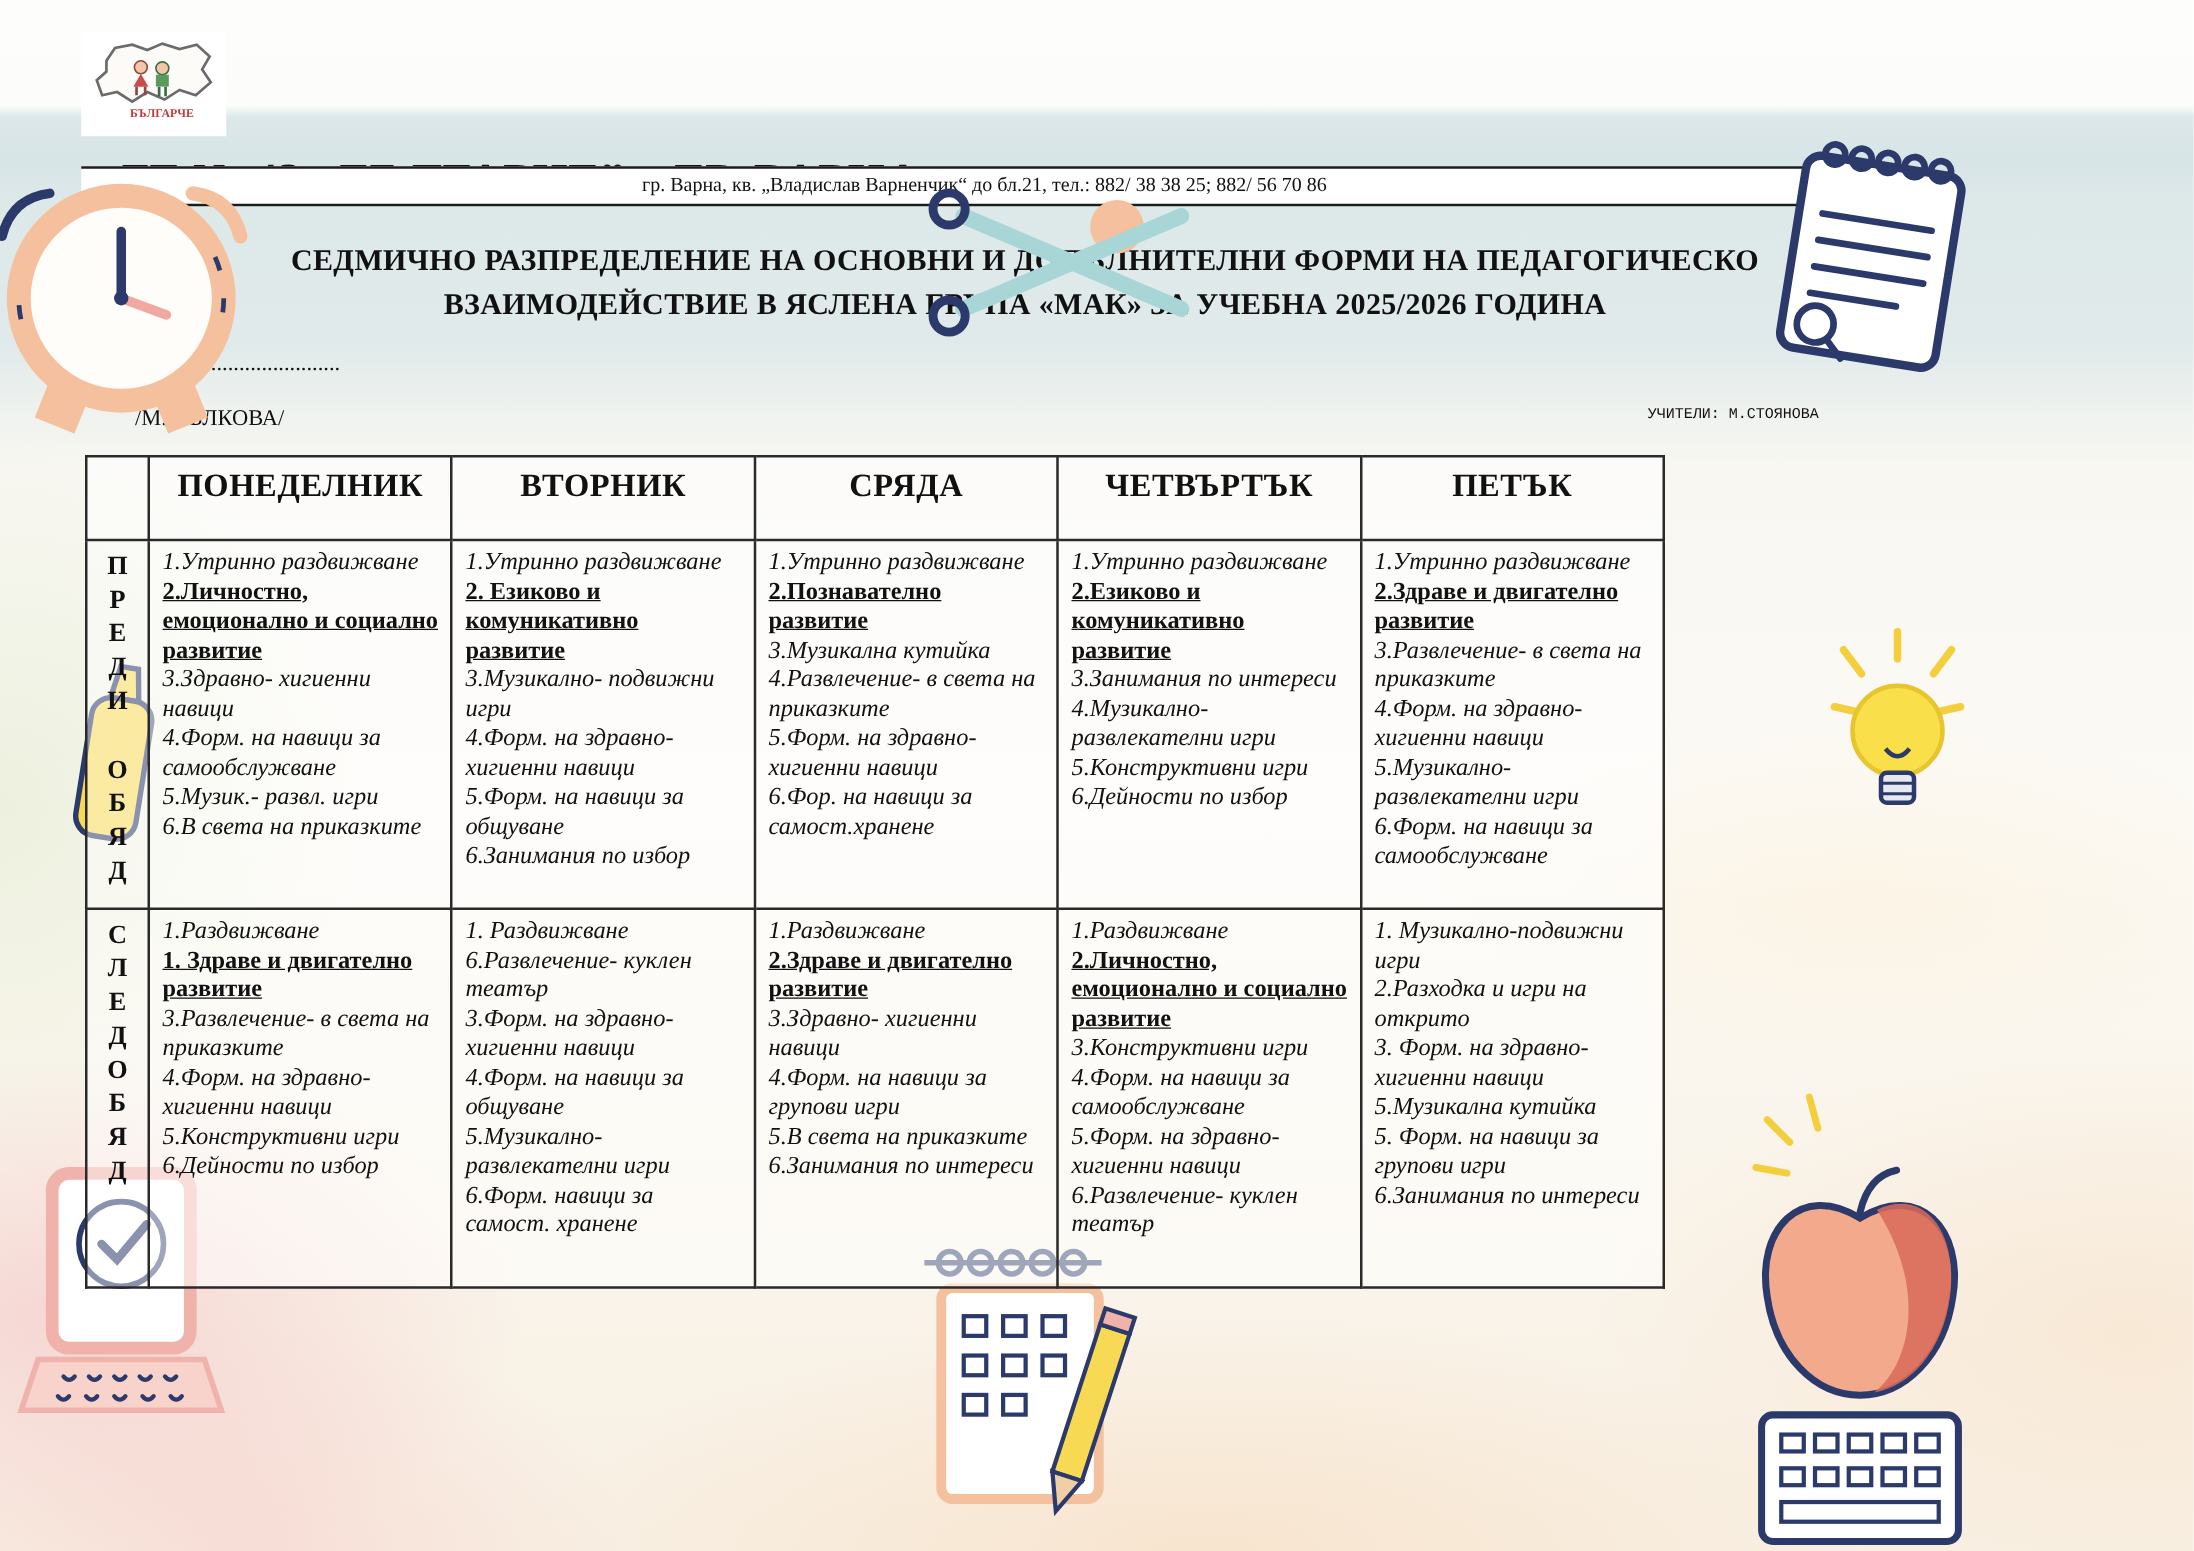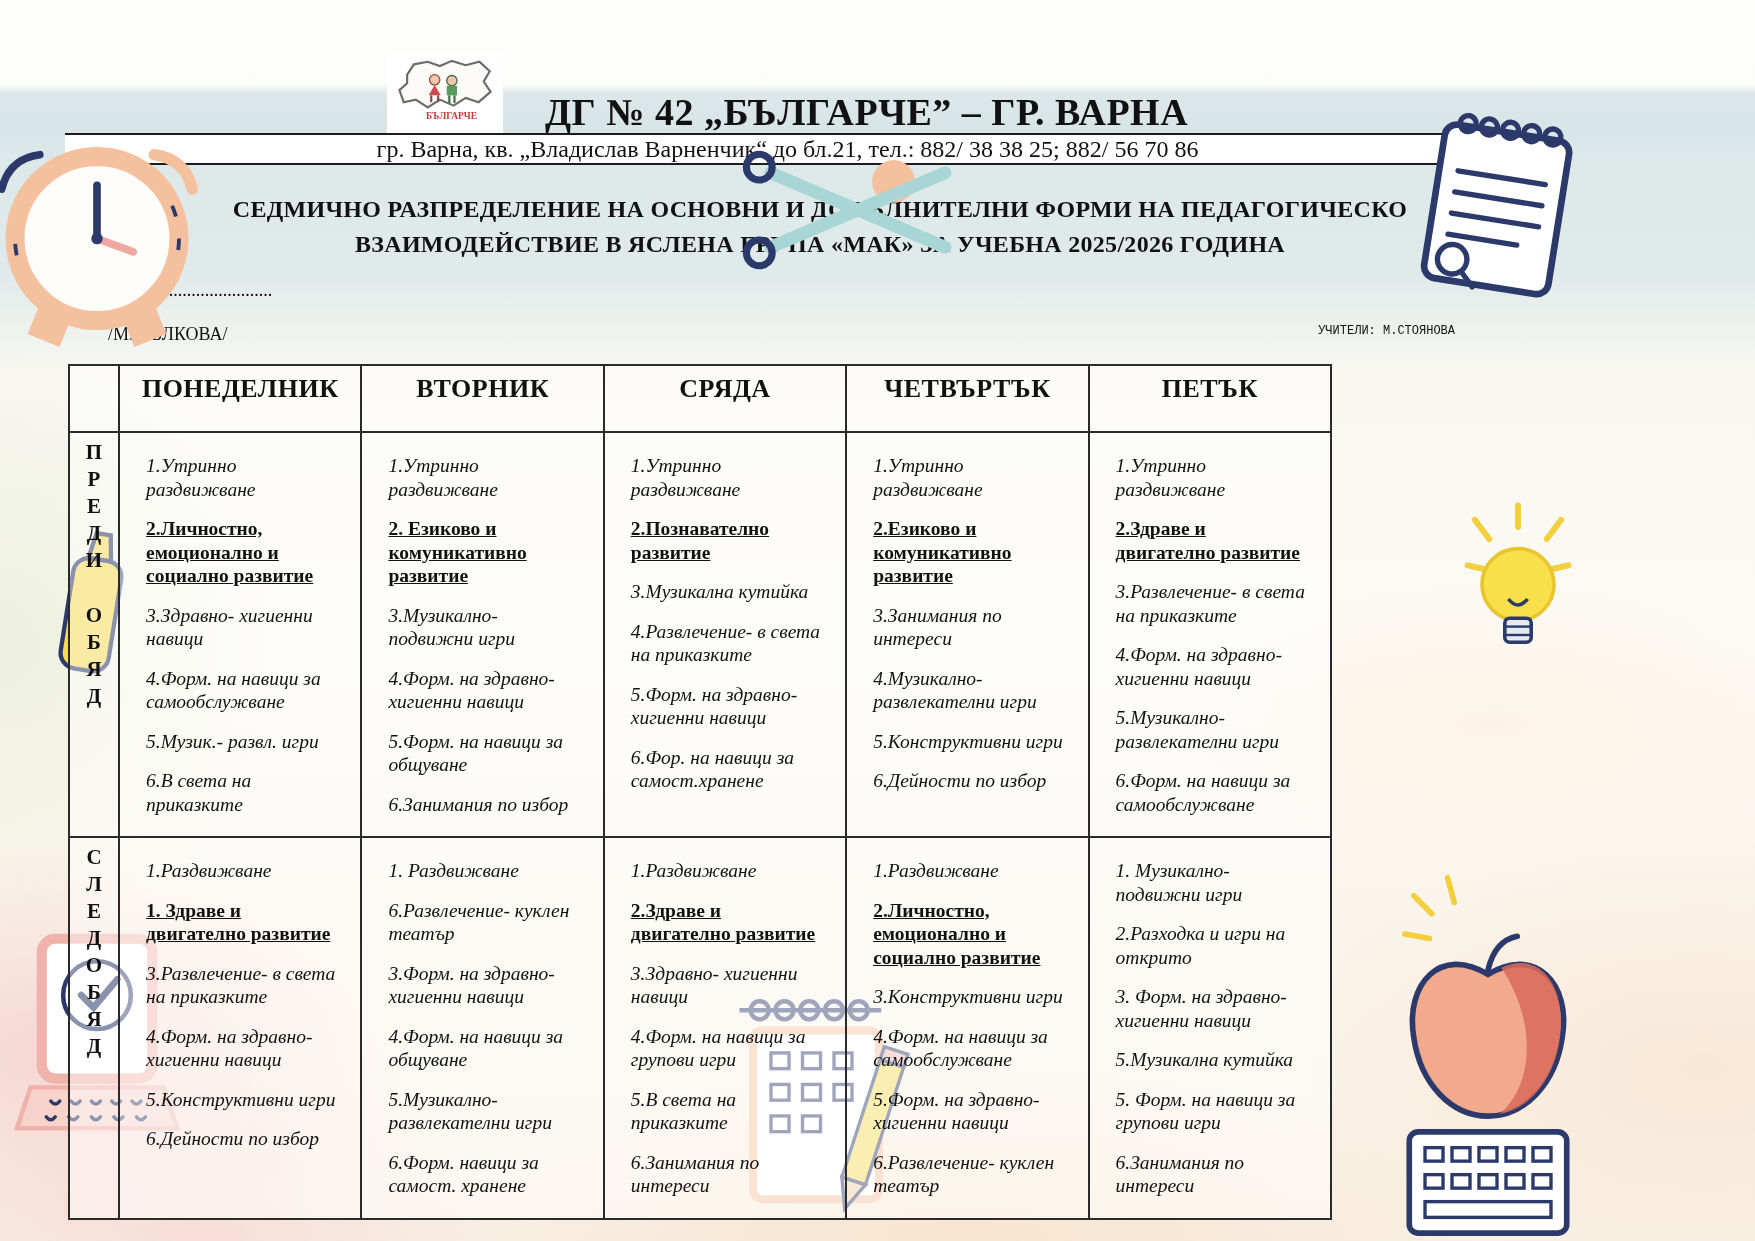--- a/index.html
+++ b/index.html
@@ -14,47 +14,47 @@
       radial-gradient(ellipse 500px 200px at 85% 58%, rgba(252,240,218,.5), transparent 72%),
       linear-gradient(180deg,
         #fdfdfb 0%, #fcfcfa 6.8%,
         #dbe7e9 7.6%, #d8e5e7 10.4%,
         #dde8e9 13%, #e0eaea 22%,
         #edf1ee 26%, #f8f7f2 30%,
         #fcfaf5 52%, #faf5ec 72%, #f8f0e4 100%);
   }
   
   .title-row{position:absolute;left:65px;top:58px;width:1445px;height:76px;
-    display:flex;align-items:flex-end;justify-content:center;gap:14px;}
+    display:flex;align-items:flex-start;justify-content:center;gap:14px;flex-direction:column;}
   .logo-box{flex:0 0 auto;background:#fff;padding:2px 6px;}
   .doc-title{font-size:38px;font-weight:700;letter-spacing:.5px;white-space:nowrap;margin-left:28px;}
   .addr-strip{position:absolute;left:65px;top:133px;width:1445px;height:28px;
     background:#fff;border-top:2px solid #1c1c1c;border-bottom:2px solid #1c1c1c;
     display:flex;align-items:center;justify-content:center;}
-  .addr-strip span{font-size:24px;}
+  .addr-strip span{font-size:16px;}
   .heading{position:absolute;left:130px;top:192px;width:1380px;text-align:center;
     font-size:24px;font-weight:700;line-height:35px;letter-spacing:.3px;}
   .approved{position:absolute;left:70px;top:280px;font-size:18px;}
   .approved-name{position:absolute;left:108px;top:324px;font-size:18px;}
   .teachers{position:absolute;right:300px;top:324px;font-size:12px;font-family:Liberation Mono, monospace;}
   
   table.sched{position:absolute;left:68px;top:364px;width:1264px;
     border-collapse:collapse;table-layout:fixed;z-index:2;}
   table.sched th, table.sched td{border:2px solid #2a2a2a;vertical-align:top;}
   th.corner{background:rgba(255,255,255,.55);}
   th.day-th{height:56px;padding-top:8px;font-size:26px;font-weight:700;
     letter-spacing:.5px;text-align:center;background:rgba(255,255,255,.55);}
   th.row-label{width:50px;padding-top:6px;font-size:21px;font-weight:700;
     text-align:center;line-height:27px;background:rgba(255,255,255,.45);}
   th.row-label .label-gap{height:28px;}
   td.cell{padding:5px 8px 4px 10px;font-size:19.5px;font-style:italic;
     line-height:23.5px;background:rgba(255,255,255,.55);}
   tr.morning td.cell, tr.morning th.row-label{height:284px;}
   tr.afternoon td.cell, tr.afternoon th.row-label{height:292px;}
-  td.cell .item{margin:16px;}
+  td.cell .item{margin:0;}
   td.cell .item.bold{font-style:normal;font-weight:700;text-decoration:underline;}
   
   .doodle{position:absolute;z-index:1;}
 </style>
 </head>
 <body>
 
 <div id="page">
 
   <div class="doodle" style="left:-18px;top:128px;width:230px;height:225px;">

